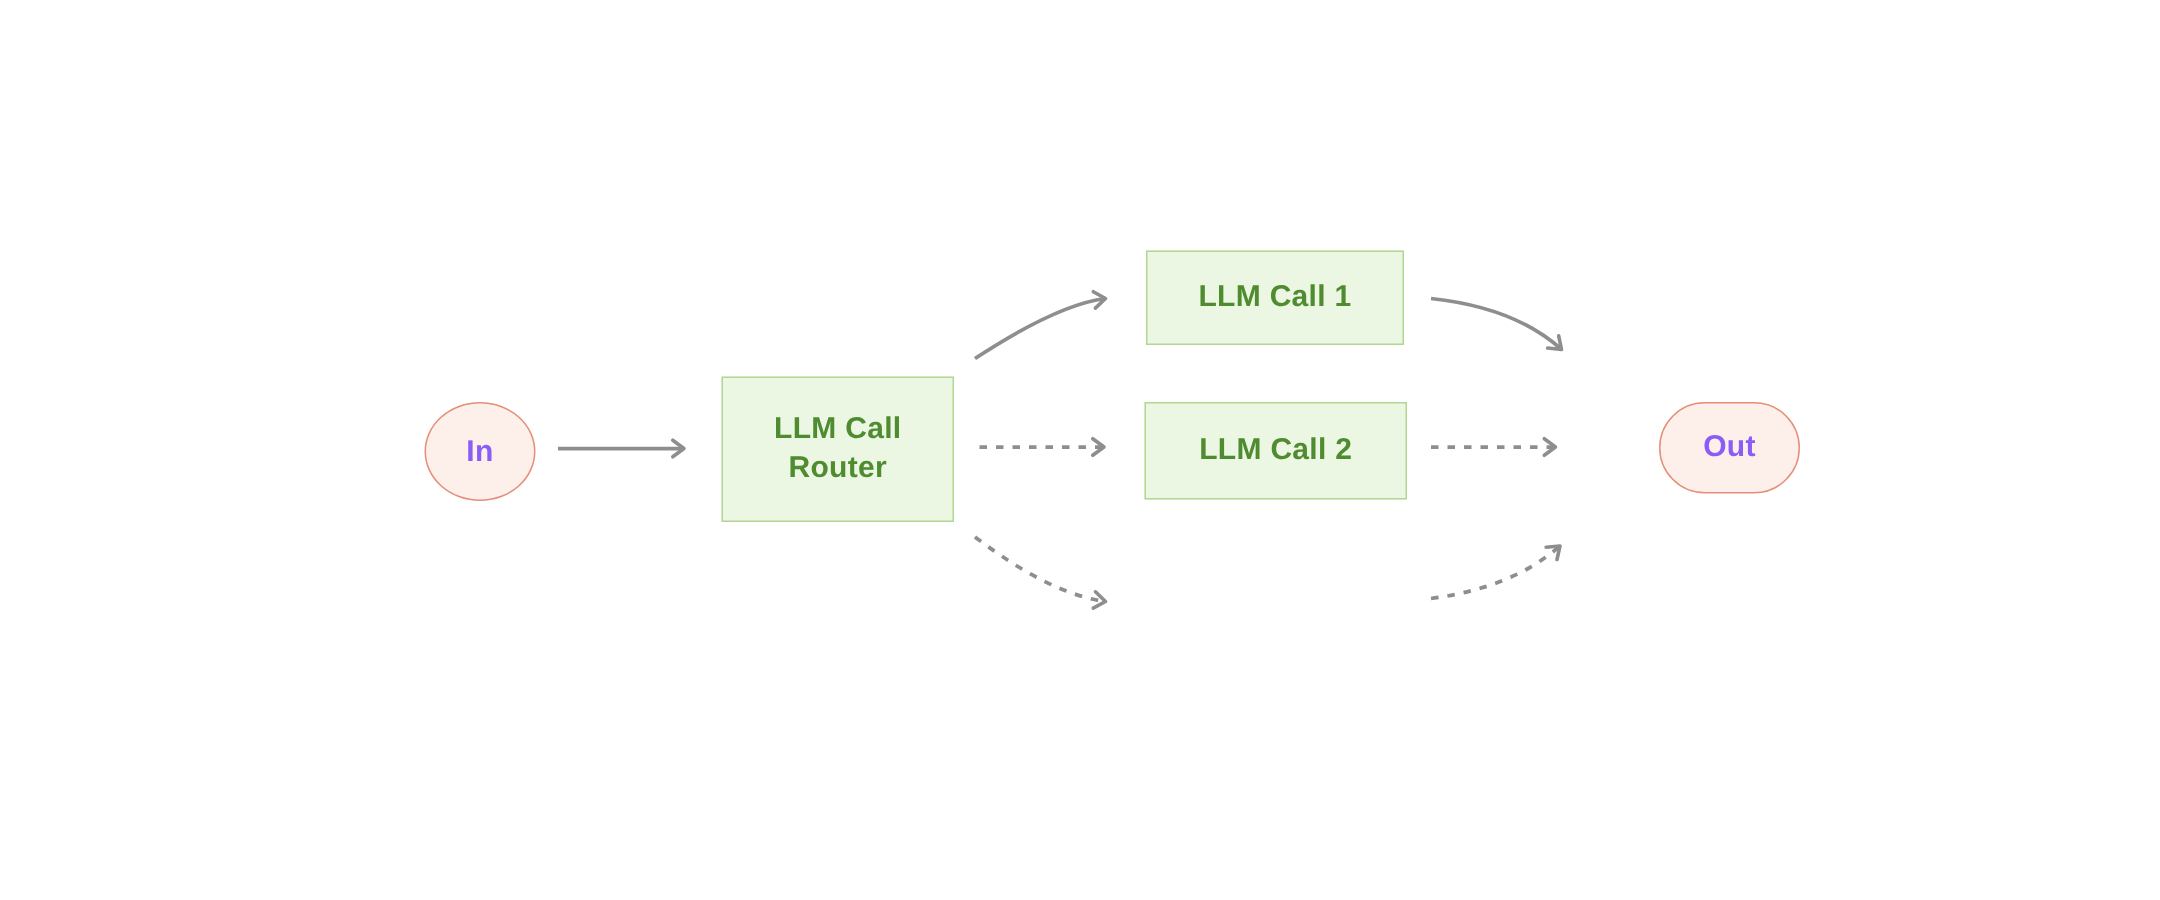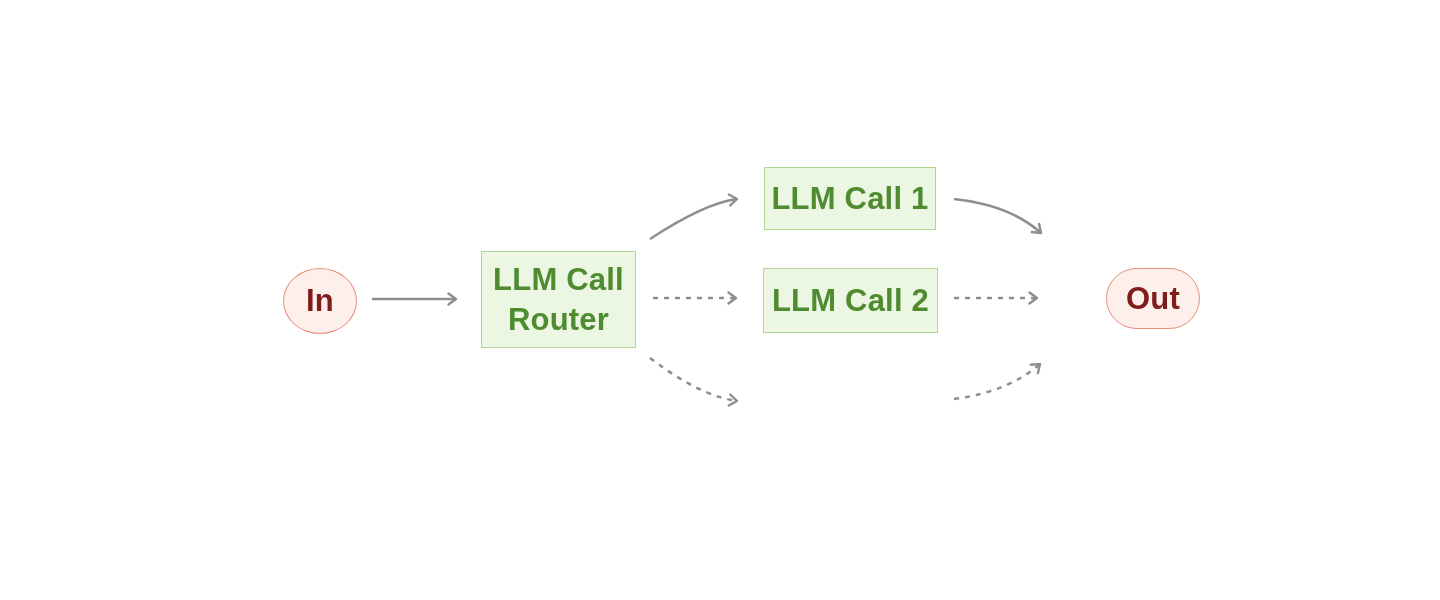--- a/index.html
+++ b/index.html
@@ -22,32 +22,32 @@
     width: 1440px;
     height: 600px;
   }
   .node {
     position: absolute;
     display: flex;
     align-items: center;
     justify-content: center;
     box-sizing: border-box;
     font-weight: bold;
-    font-size: 31px;
+    font-size: 20px;
     letter-spacing: 0.2px;
   }
   .node-green {
     background: #ebf6e3;
     border: 1.5px solid #b2d693;
     color: #4f8b2f;
   }
   .node-pink {
     background: #fdefea;
     border: 1.5px solid #e48f77;
-    color: #7f1d1d;
+    color: #8b5cf6;
   }
   #node-in {
     left: 283px;
     top: 268px;
     width: 74px;
     height: 66px;
     border-radius: 50%;
   }
   #node-router {
     left: 481px;

